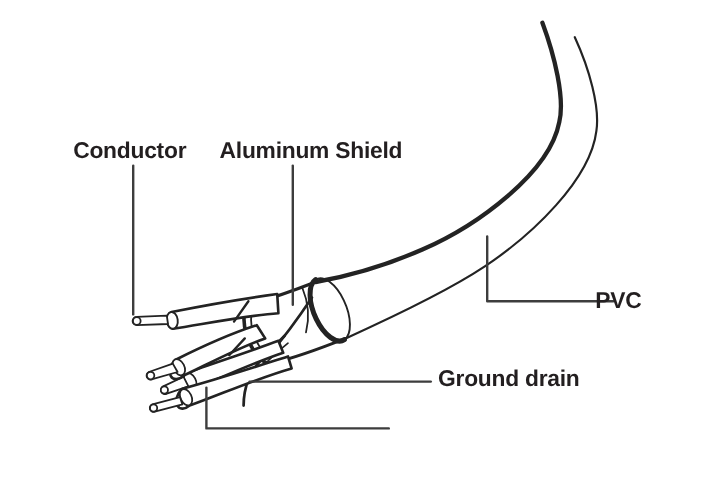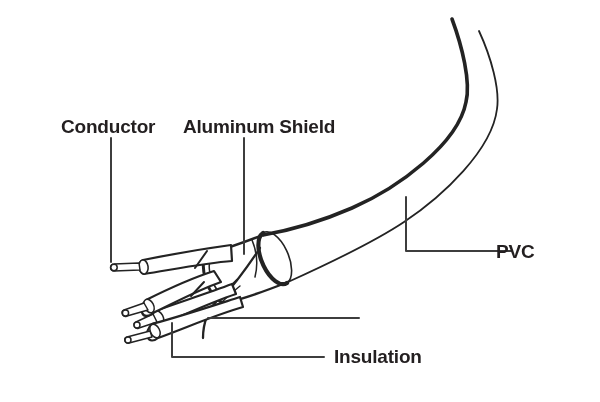--- a/index.html
+++ b/index.html
@@ -103,15 +103,15 @@
       <path d="M 244,138 L 244,254"></path>
       <path d="M 406,197 L 406,251 L 511,251"></path>
       <path d="M 208,318 L 359,318"></path>
       <path d="M 172,323 L 172,357 L 324,357"></path>
     </g>
   </svg>
 
   <div class="label lbl-conductor">Conductor</div>
   <div class="label lbl-shield">Aluminum Shield</div>
   <div class="label lbl-pvc">PVC</div>
-  <div class="label lbl-insulation">Insulation</div>
+  <div class="label lbl-ground">Ground drain</div>
 
 </div>
 
 </body></html>

